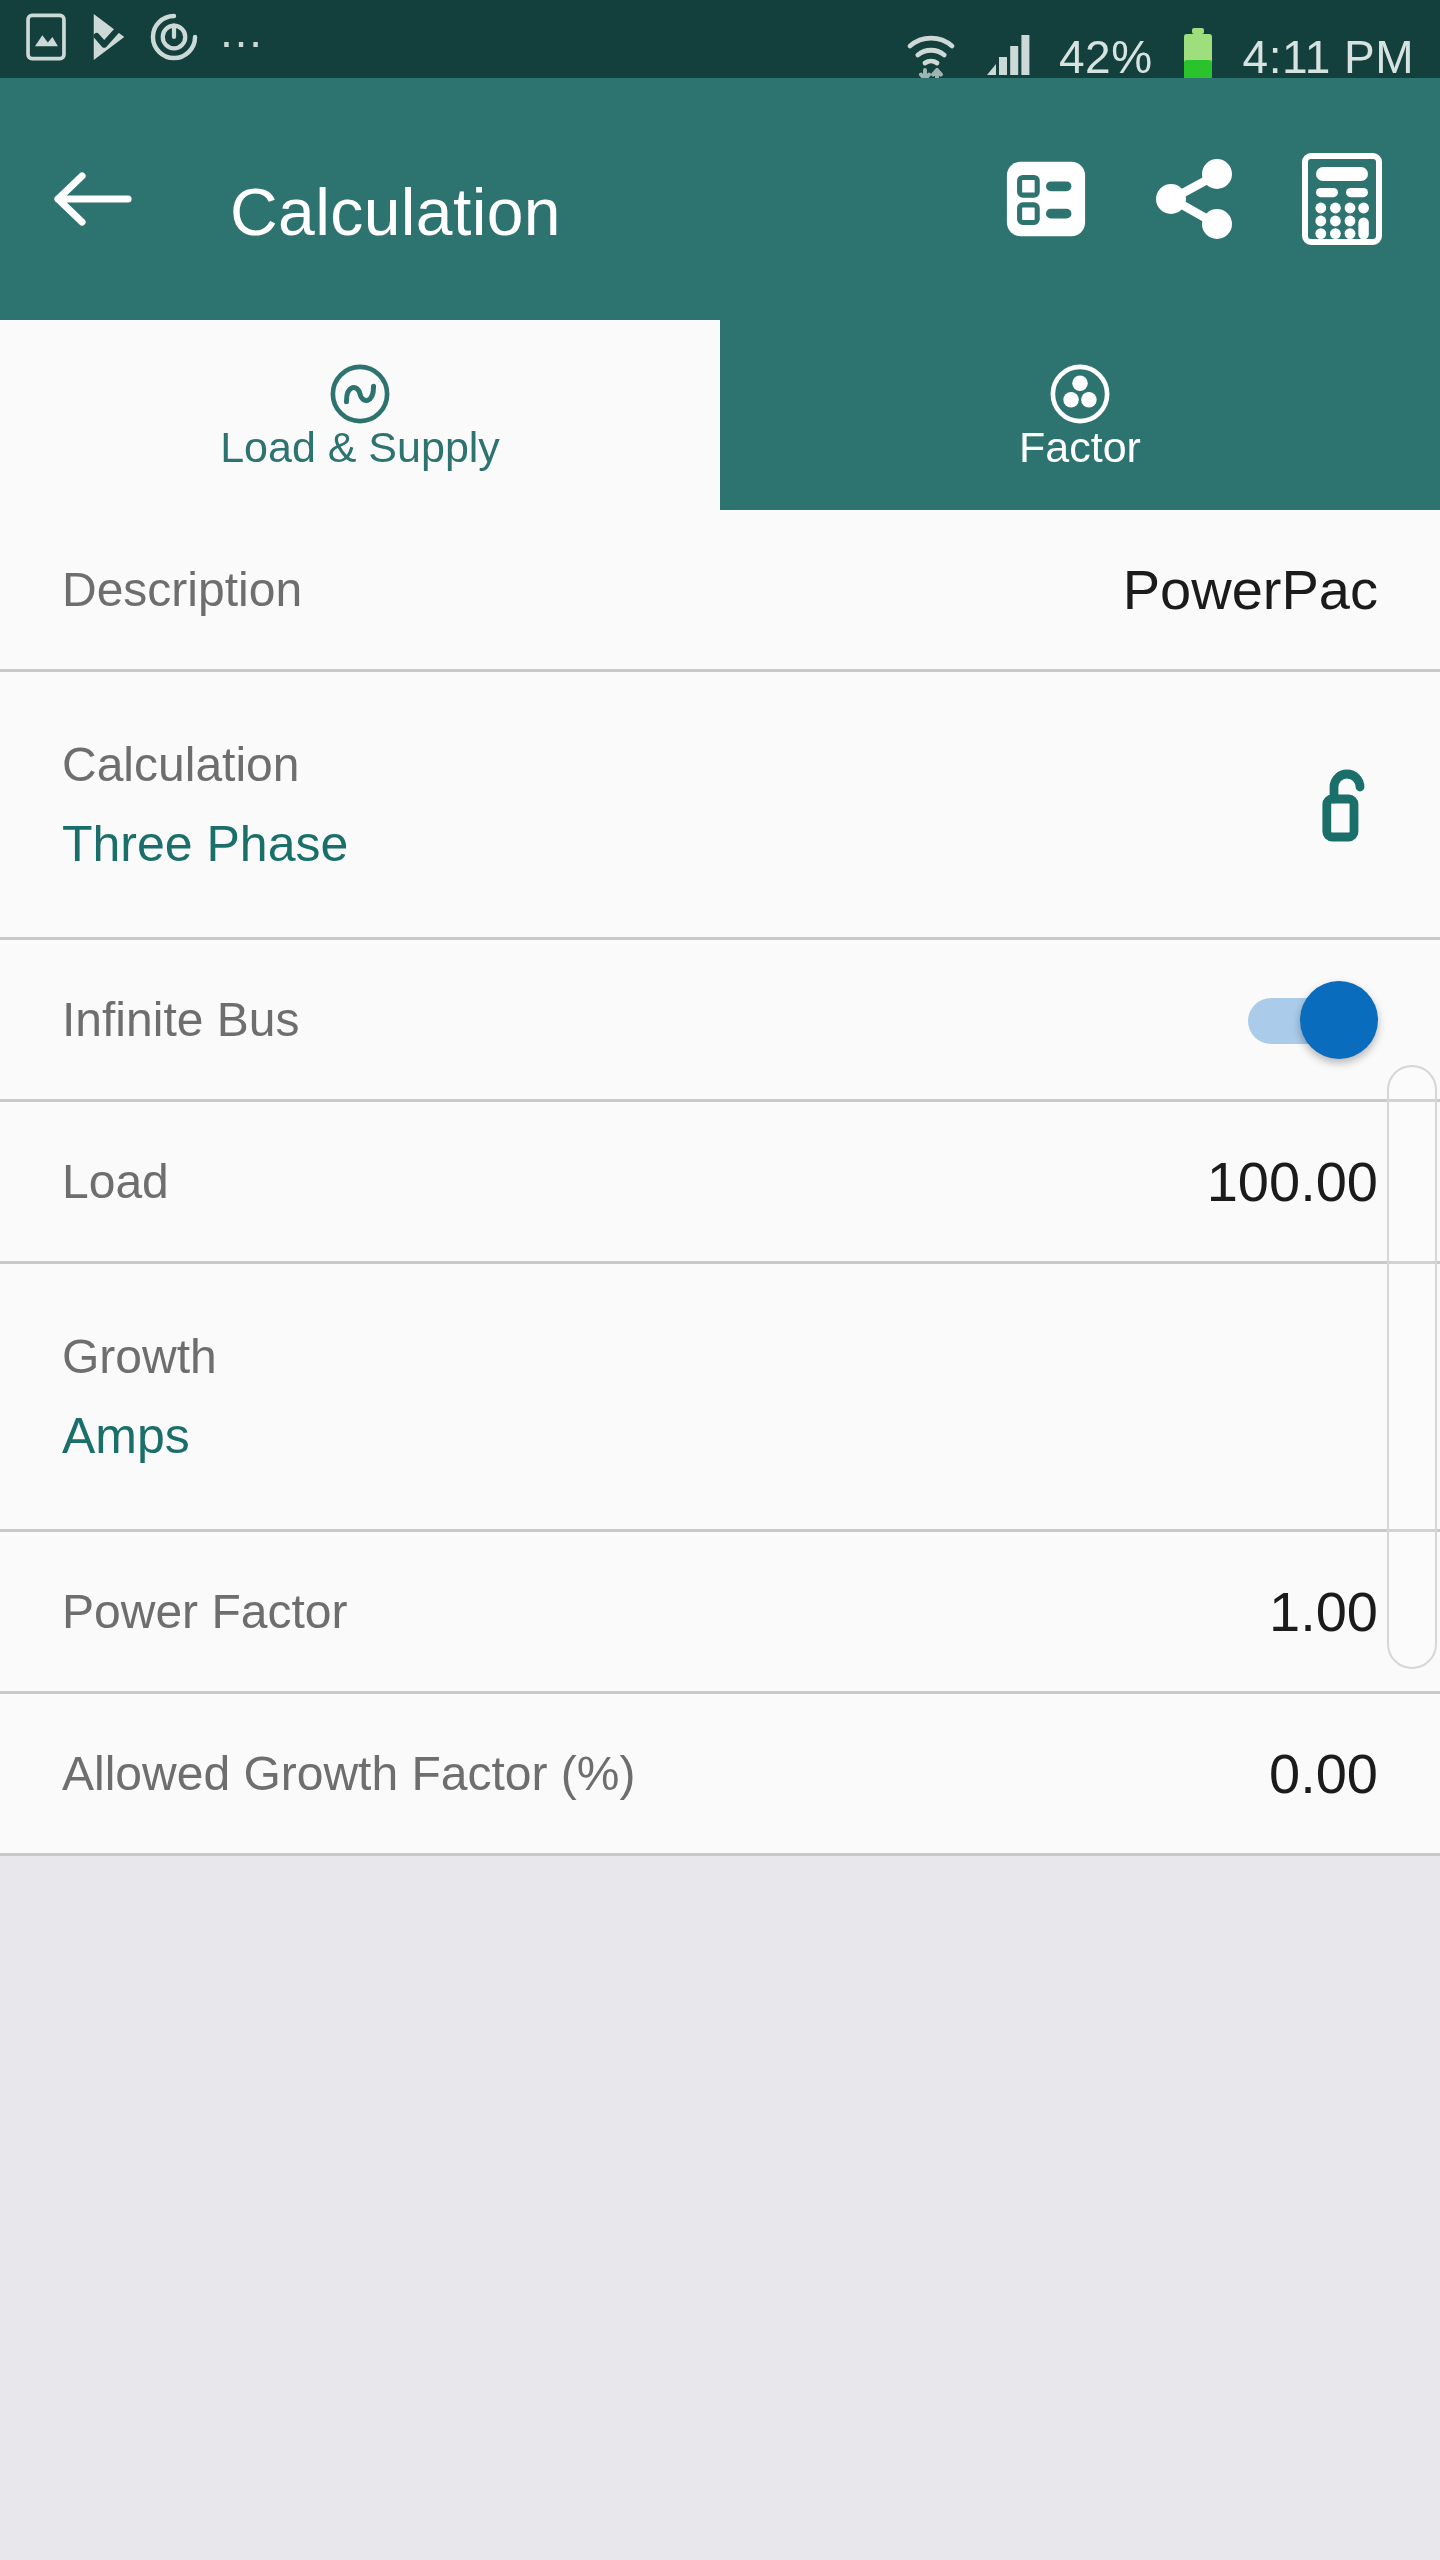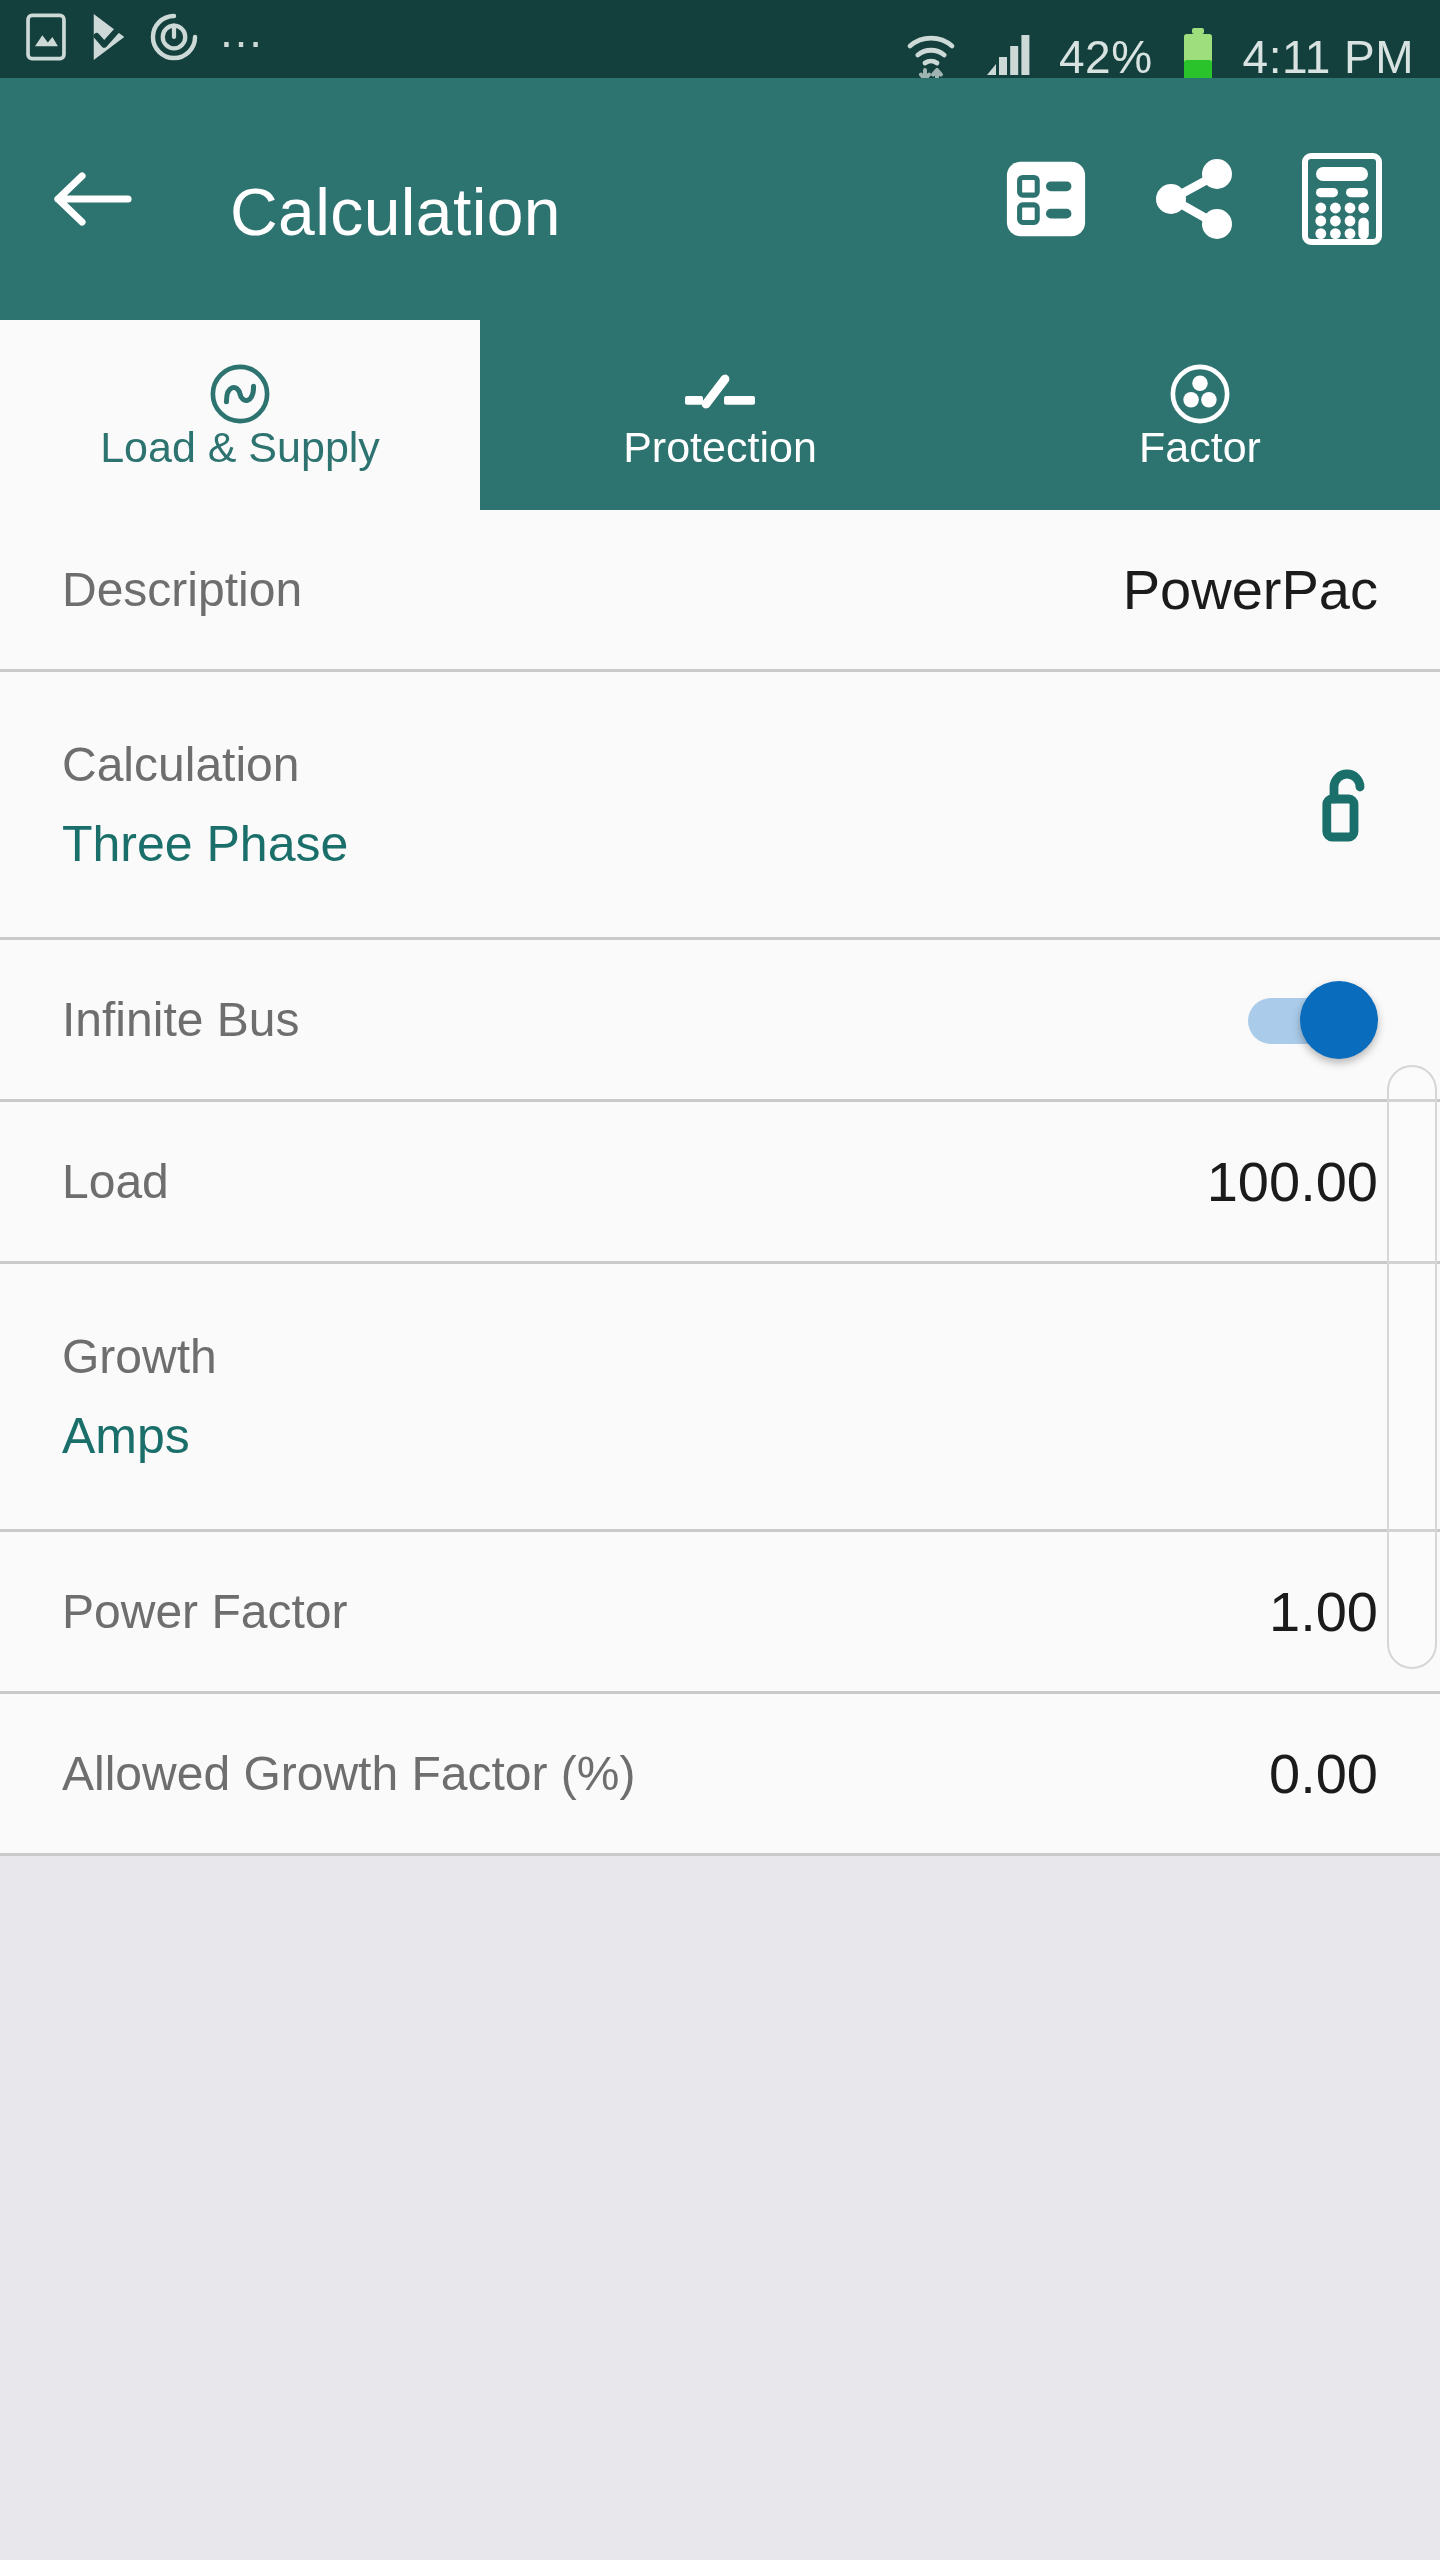--- a/index.html
+++ b/index.html
@@ -346,30 +346,20 @@
       <div class="tab-icon">
         <svg width="62" height="62" viewBox="0 0 32 32">
             <circle cx="16" cy="16" r="14" fill="none" stroke="#2d7370" stroke-width="2.4"></circle>
             <path d="M9 20 C9 11, 15 11, 16 16 C17 21, 23 21, 23 12" fill="none" stroke="#2d7370" stroke-width="2.6" stroke-linecap="round"></path>
           </svg>
       </div>
       <div class="tab-label">Load &amp; Supply</div>
     </div>
     <div class="tab">
       <div class="tab-icon">
-        <svg width="72" height="44" viewBox="0 0 36 22">
-            <rect x="0.5" y="12" width="9" height="4.4" rx="1" fill="#ffffff"></rect>
-            <path d="M11 16 L20.5 3.5" stroke="#ffffff" stroke-width="4.4" stroke-linecap="round"></path>
-            <rect x="20" y="12" width="15.5" height="4.4" rx="1" fill="#ffffff"></rect>
-          </svg>
-      </div>
-      <div class="tab-label">Protection</div>
-    </div>
-    <div class="tab">
-      <div class="tab-icon">
         <svg width="62" height="62" viewBox="0 0 32 32">
             <circle cx="16" cy="16" r="14" fill="none" stroke="#ffffff" stroke-width="2.4"></circle>
             <circle cx="16" cy="10.4" r="4" fill="#ffffff"></circle>
             <circle cx="11.4" cy="19" r="4" fill="#ffffff"></circle>
             <circle cx="20.6" cy="19" r="4" fill="#ffffff"></circle>
           </svg>
       </div>
       <div class="tab-label">Factor</div>
     </div>
   </div>

